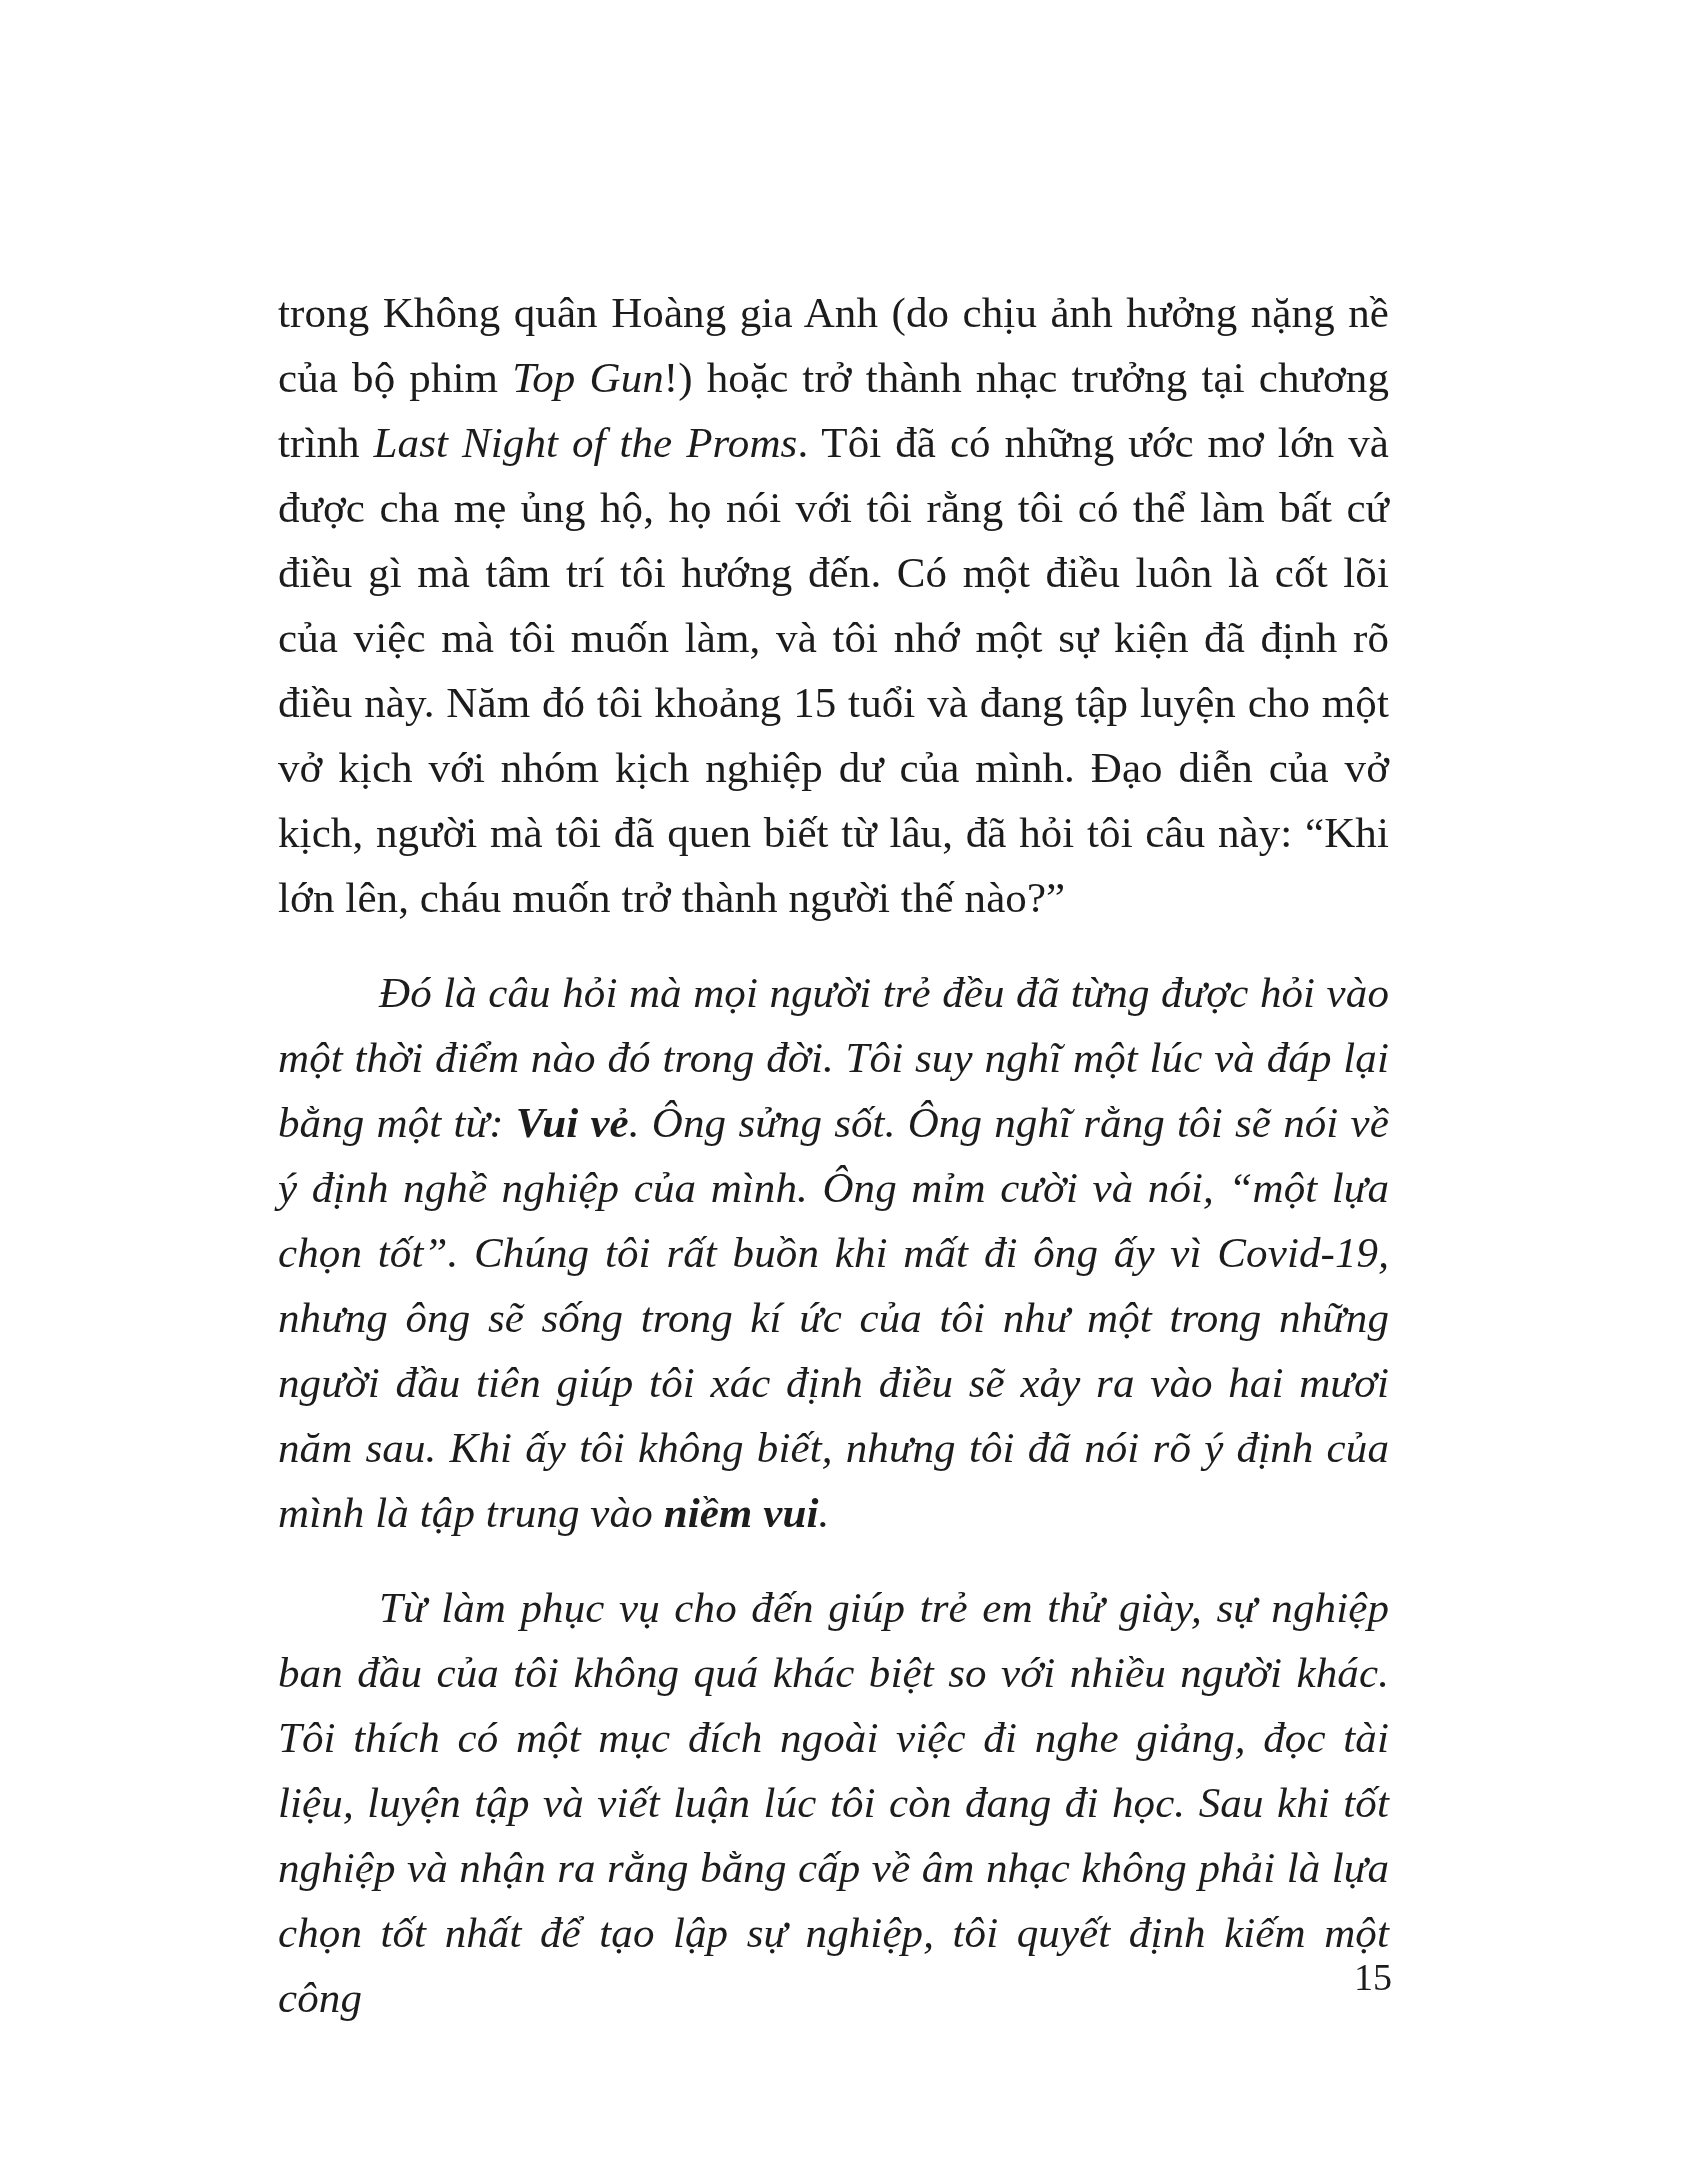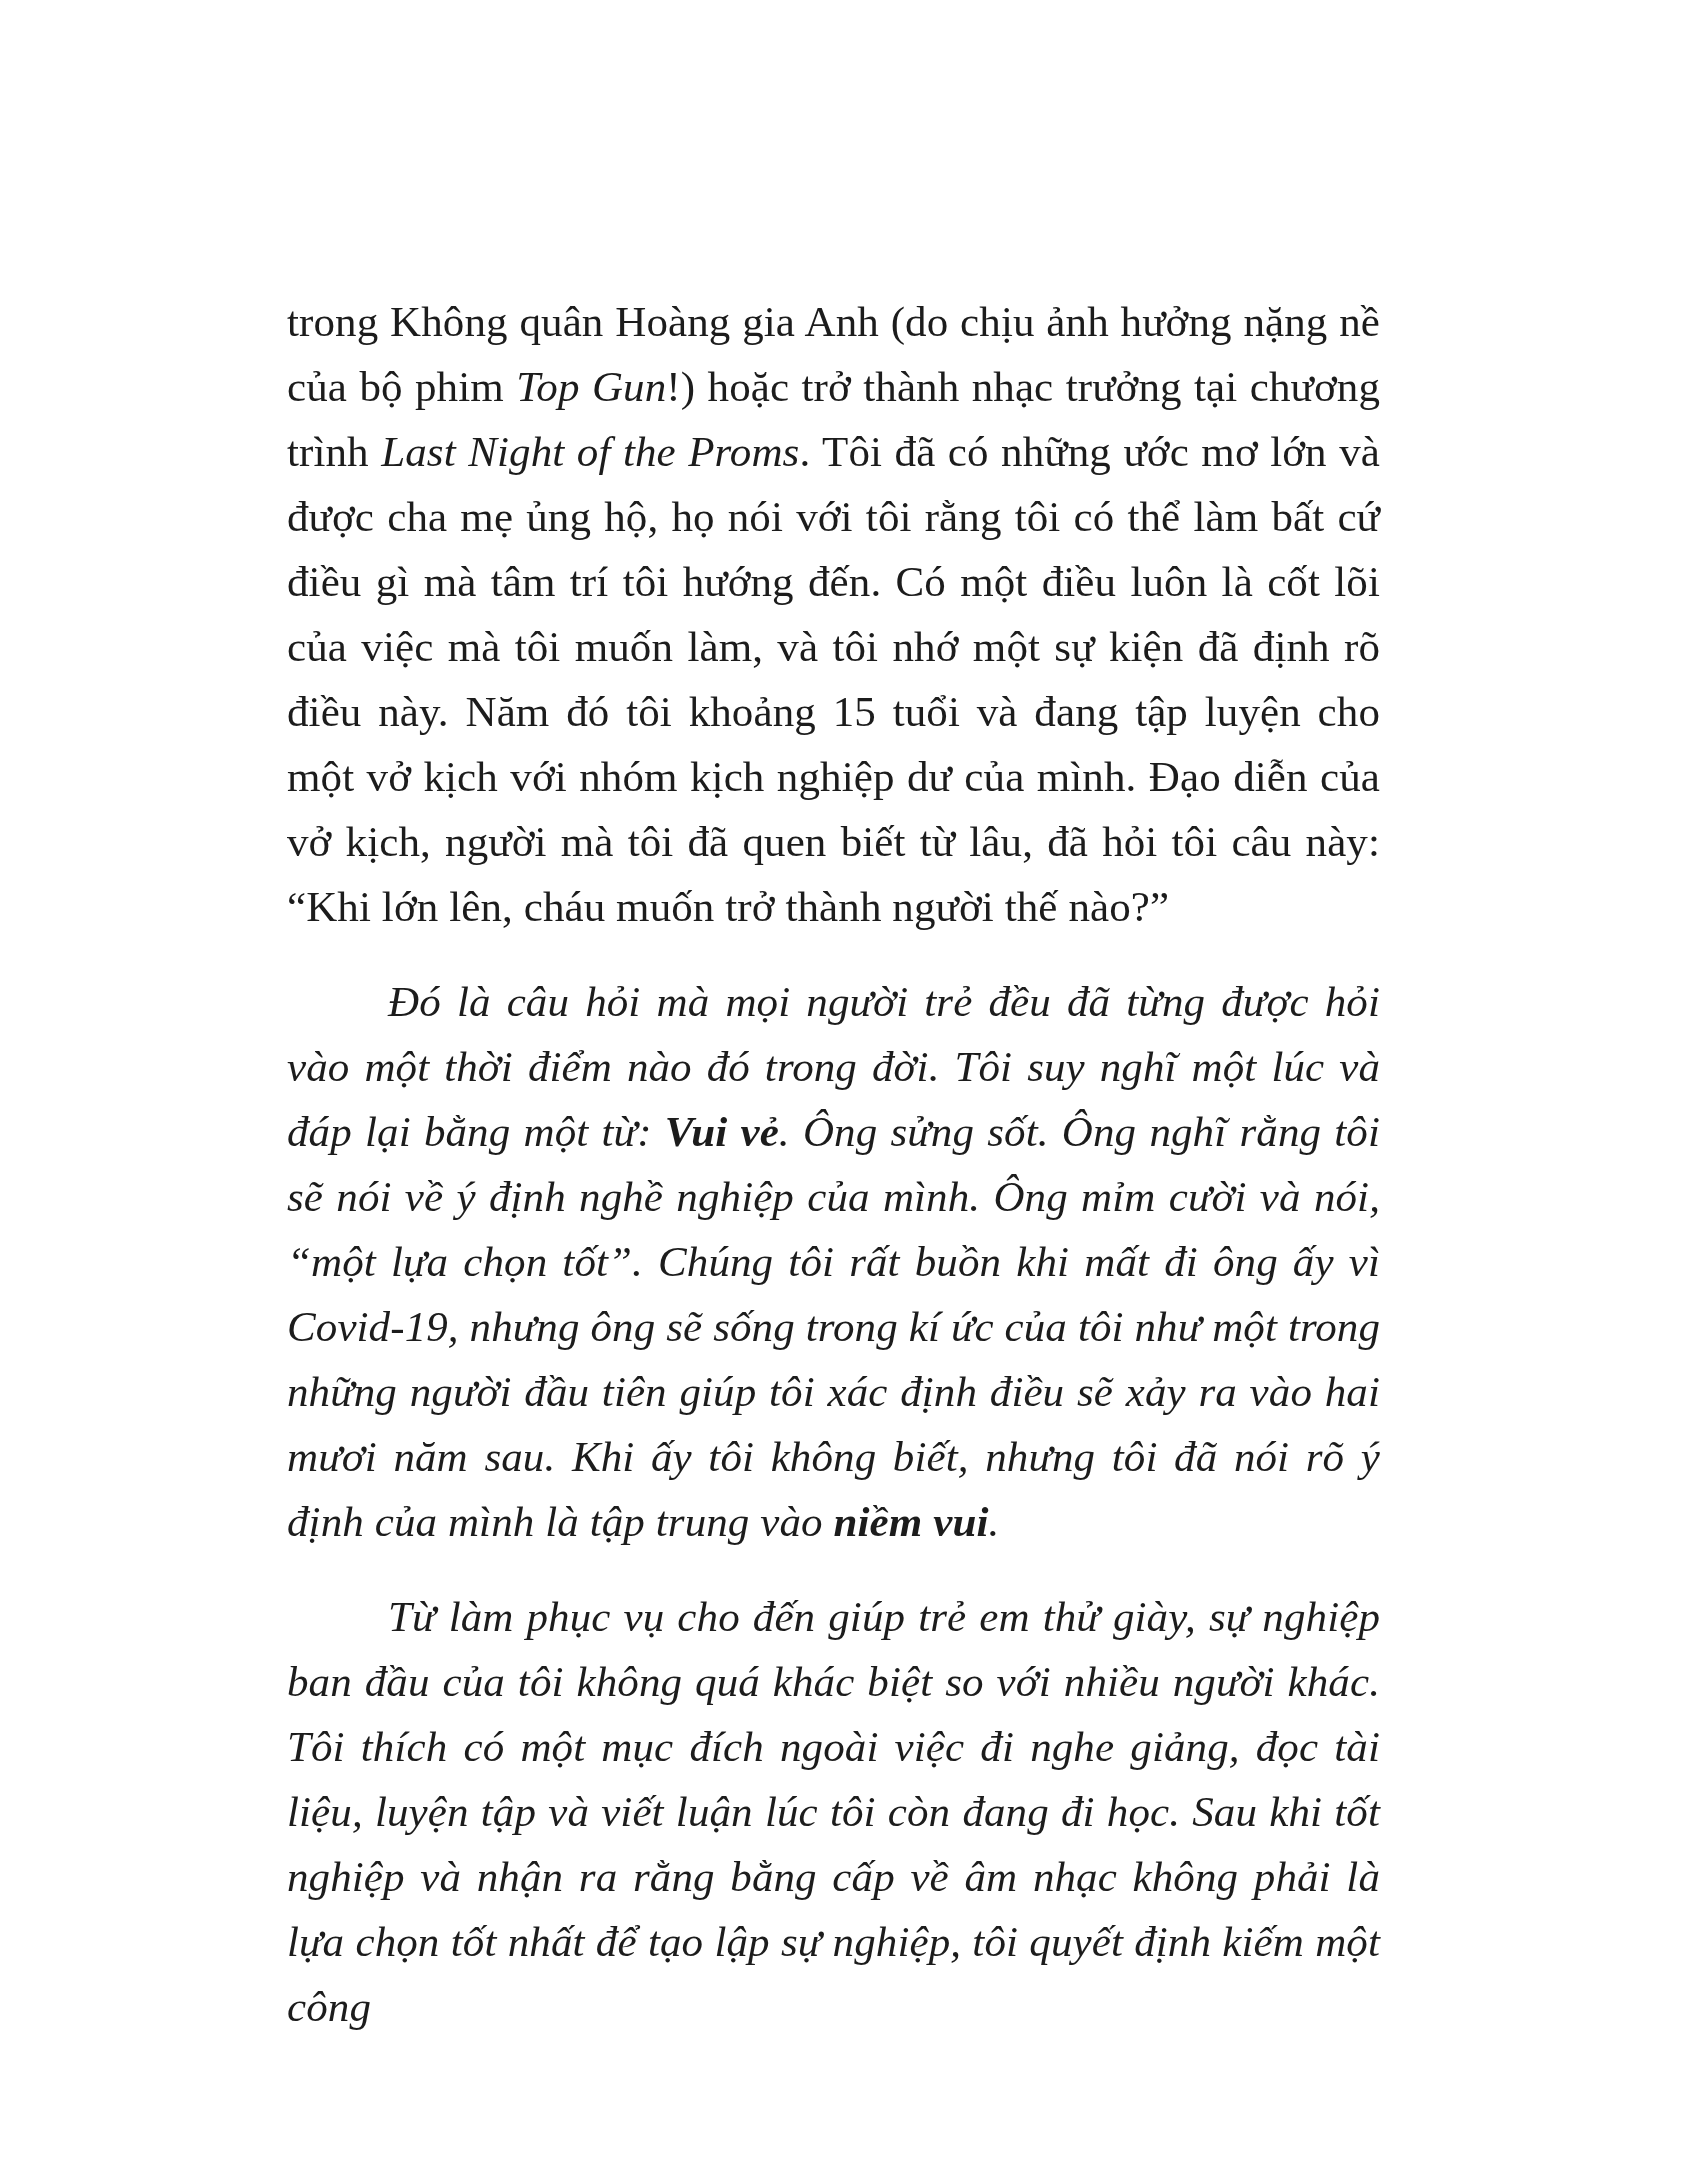--- a/index.html
+++ b/index.html
@@ -23,21 +23,21 @@
     position: absolute;
     left: 275px;
     top: 277px;
     width: 1117px;
     font-size: 43px;
     line-height: 65px;
     text-align: justify;
     letter-spacing: 0.1px;
   }
   .para {
-    margin: 12px;
+    margin: 3px;
   }
   .para + .para {
     margin-top: 30px;
     font-style: italic;
   }
   .para.indent {
     text-indent: 101px;
   }
   .italic {
     font-style: italic;
@@ -64,15 +64,16 @@
   <main class="text-block">
 
     <p class="para"><span>trong Không quân Hoàng gia Anh (do chịu ảnh hưởng nặng nề của bộ phim </span><span class="italic">Top Gun</span><span>!) hoặc trở thành nhạc trưởng tại chương trình </span><span class="italic">Last Night of the Proms</span><span>. Tôi đã có những ước mơ lớn và được cha mẹ ủng hộ, họ nói với tôi rằng tôi có thể làm bất cứ điều gì mà tâm trí tôi hướng đến. Có một điều luôn là cốt lõi của việc mà tôi muốn làm, và tôi nhớ một sự kiện đã định rõ điều này. Năm đó tôi khoảng 15 tuổi và đang tập luyện cho một vở kịch với nhóm kịch nghiệp dư của mình. Đạo diễn của vở kịch, người mà tôi đã quen biết từ lâu, đã hỏi tôi câu này: “Khi lớn lên, cháu muốn trở thành người thế nào?”</span></p>
 
     <p class="para indent"><span>Đó là câu hỏi mà mọi người trẻ đều đã từng được hỏi vào một thời điểm nào đó trong đời. Tôi suy nghĩ một lúc và đáp lại bằng một từ: </span><span class="bold">Vui vẻ</span><span>. Ông sửng sốt. Ông nghĩ rằng tôi sẽ nói về ý định nghề nghiệp của mình. Ông mỉm cười và nói, “một lựa chọn tốt”. Chúng tôi rất buồn khi mất đi ông ấy vì Covid-19, nhưng ông sẽ sống trong kí ức của tôi như một trong những người đầu tiên giúp tôi xác định điều sẽ xảy ra vào hai mươi năm sau. Khi ấy tôi không biết, nhưng tôi đã nói rõ ý định của mình là tập trung vào </span><span class="bold">niềm vui</span><span>.</span></p>
 
     <p class="para indent"><span>Từ làm phục vụ cho đến giúp trẻ em thử giày, sự nghiệp ban đầu của tôi không quá khác biệt so với nhiều người khác. Tôi thích có một mục đích ngoài việc đi nghe giảng, đọc tài liệu, luyện tập và viết luận lúc tôi còn đang đi học. Sau khi tốt nghiệp và nhận ra rằng bằng cấp về âm nhạc không phải là lựa chọn tốt nhất để tạo lập sự nghiệp, tôi quyết định kiếm một công</span></p>
 
   </main>
 
+  <div class="page-number">15</div>
 
 </div>
 
 
 </body></html>

